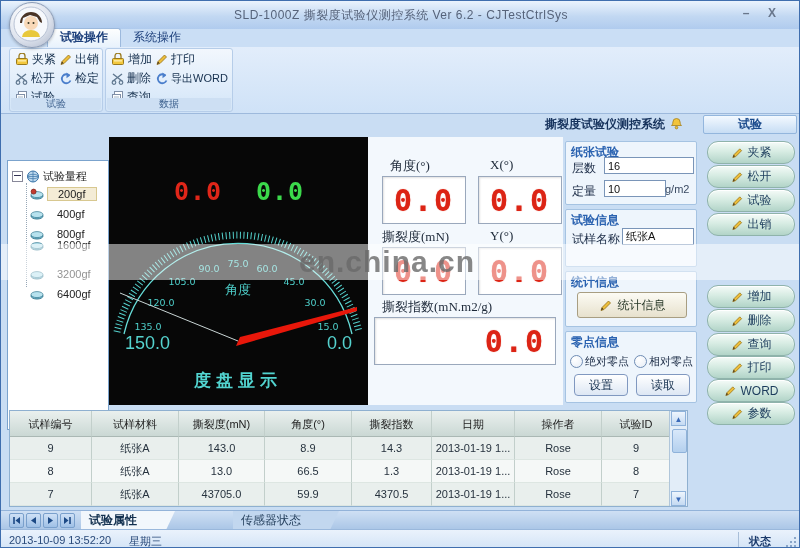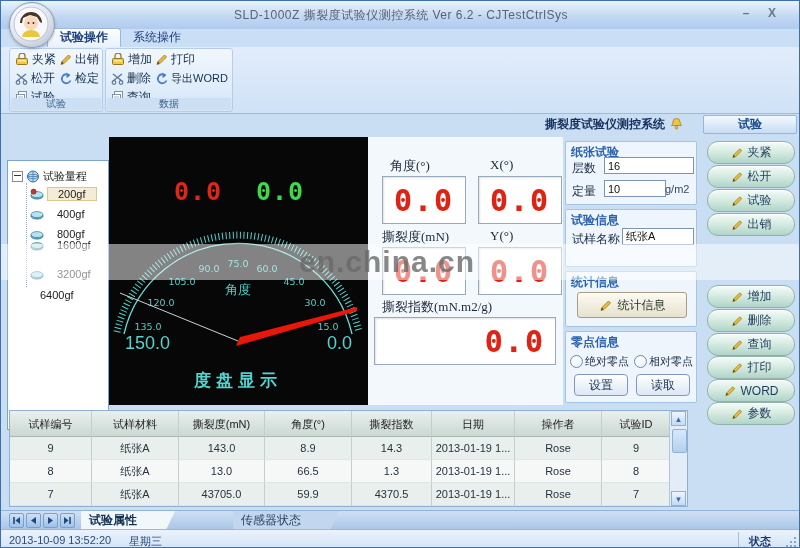--- a/index.html
+++ b/index.html
@@ -284,21 +284,21 @@
         </svg>
       <span class="lbl">1600gf</span>
     </div>
     <div class="tree-item" style="top:105px;">
       <svg width="14" height="12">
           <ellipse cx="7" cy="8" rx="6" ry="3" fill="#7ec4da" stroke="#35788f"></ellipse>
           <ellipse cx="7" cy="6.6" rx="6" ry="3" fill="#b8e2ee" stroke="#35788f" stroke-width="0.7"></ellipse>
         </svg>
       <span class="lbl">3200gf</span>
     </div>
-    <div class="tree-item" style="top:125px;flex-direction:column;">
+    <div class="tree-item" style="top:125px;">
       <svg width="14" height="12">
           <ellipse cx="7" cy="8" rx="6" ry="3" fill="#7ec4da" stroke="#35788f"></ellipse>
           <ellipse cx="7" cy="6.6" rx="6" ry="3" fill="#b8e2ee" stroke="#35788f" stroke-width="0.7"></ellipse>
         </svg>
       <span class="lbl">6400gf</span>
     </div>
   </div>
 
   <div class="gauge">
     <svg width="259" height="268" viewBox="0 0 259 268">

